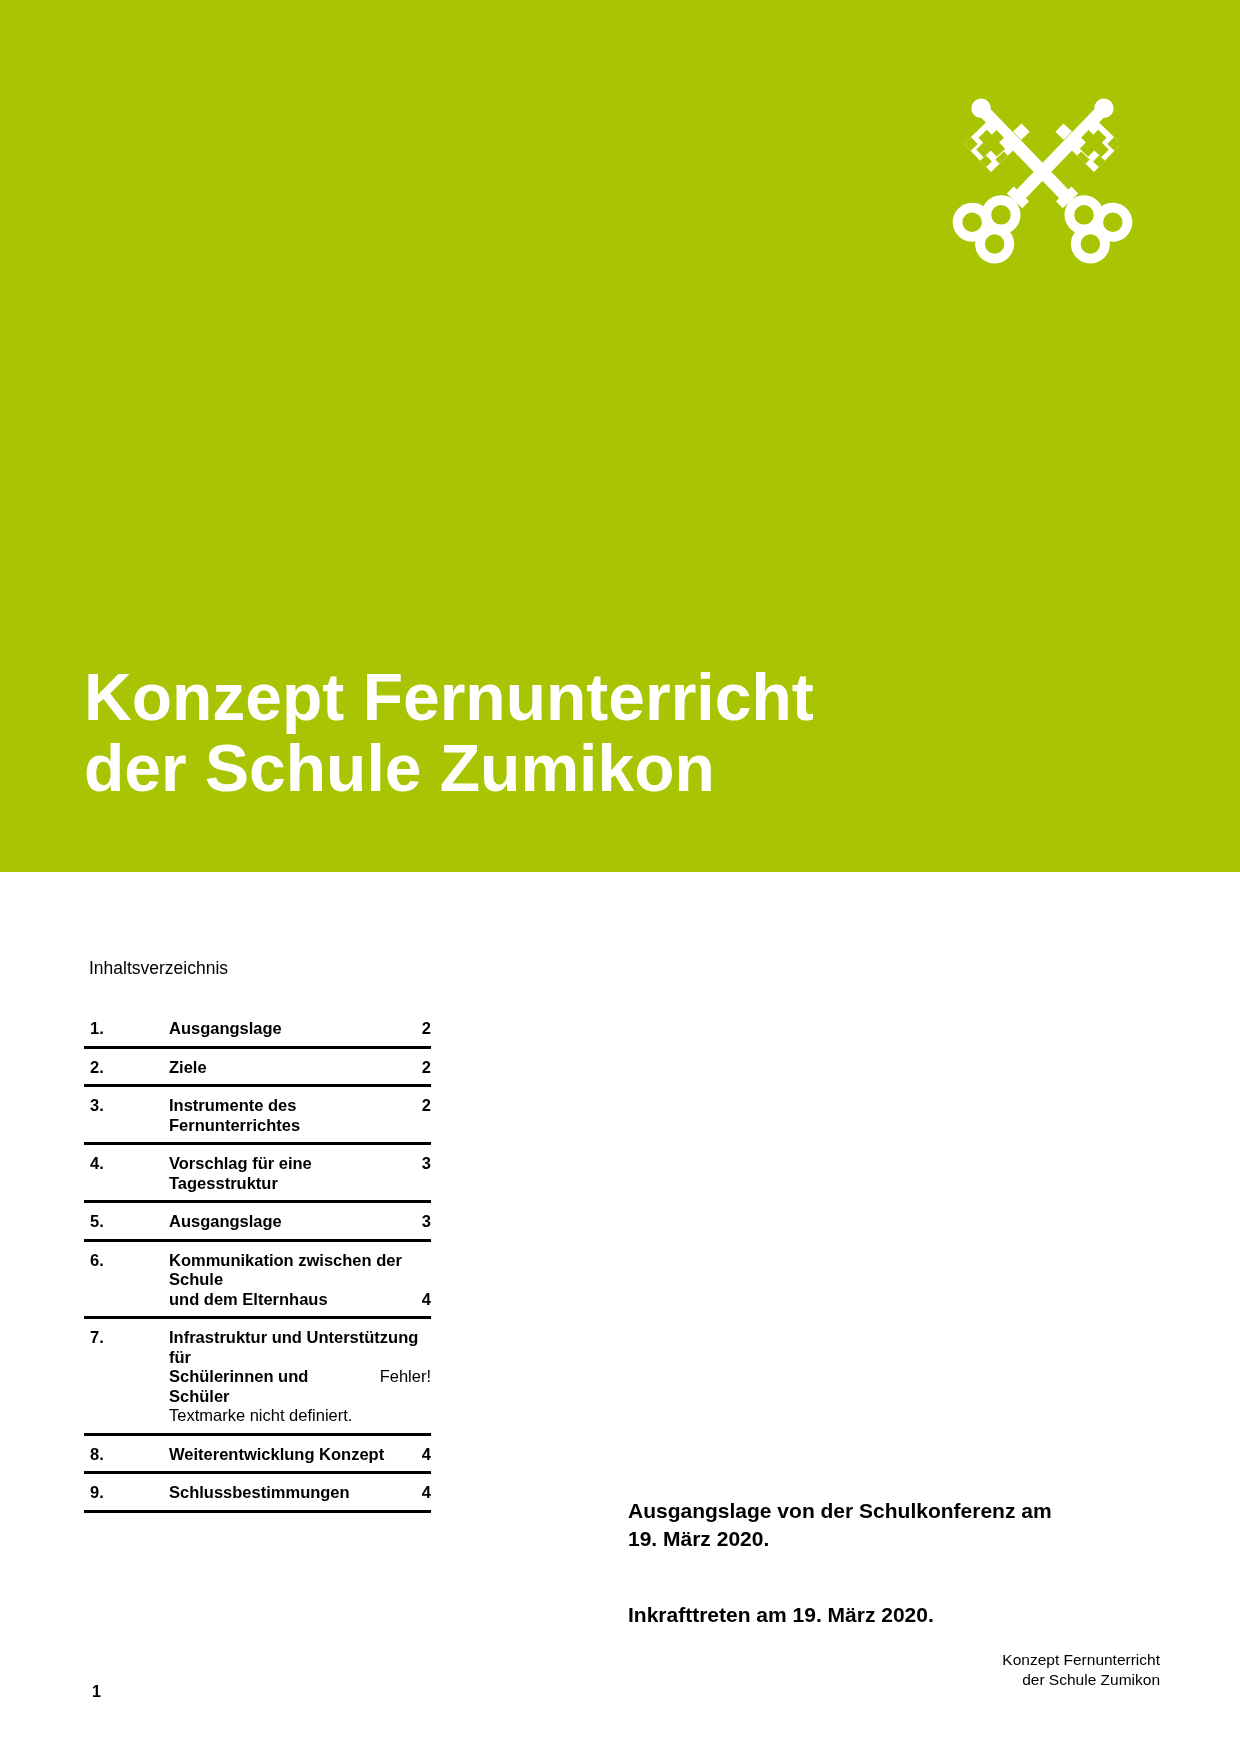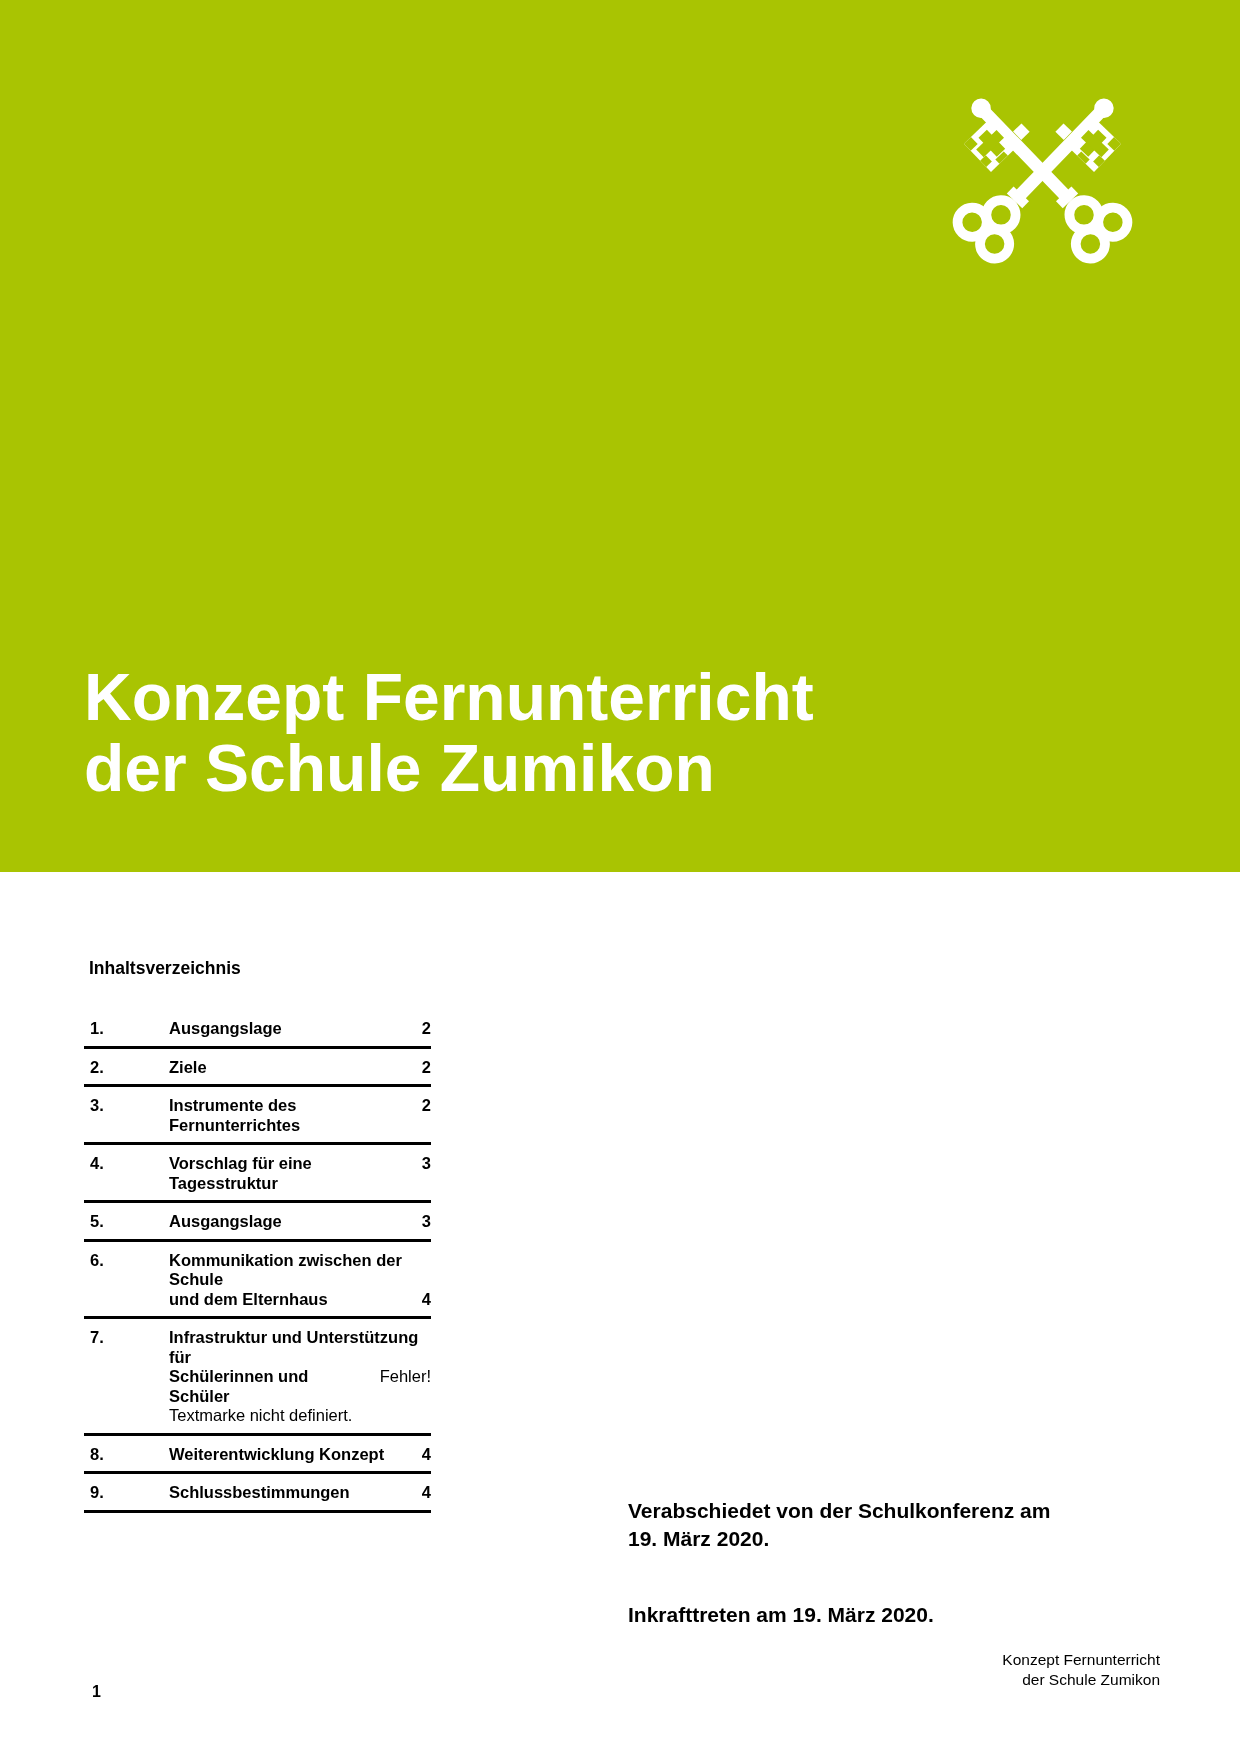--- a/index.html
+++ b/index.html
@@ -31,21 +31,21 @@
   }
   .doc-title {
     position:absolute; left:84px; top:662px;
     font-size:66px; line-height:71px; font-weight:700;
     color:#fff; white-space:nowrap;
   }
 
   
   .toc-heading {
     position:absolute; left:89px; top:958px;
-    font-size:17.5px; font-weight:700;
+    font-size:17.5px; font-weight:400;
   }
   .toc-list {
     position:absolute; left:84px; top:1010px; width:347px;
     font-size:16.5px;
   }
   .toc-row {
     display:flex;
     padding:9px 0 7px 0;
     border-bottom:3px solid var(--ink);
   }
@@ -208,21 +208,21 @@
       <span class="toc-body">
         <span class="toc-line">
           <span class="b">Schlussbestimmungen</span>
           <span class="toc-page b">4</span>
         </span>
       </span>
     </div>
   </div>
 
 <div class="approval-1">
-  <div>Verabschiedet von der Schulkonferenz am</div>
+  <div>Ausgangslage von der Schulkonferenz am</div>
   <div>19. März 2020.</div>
 </div>
 <div class="approval-2">Inkrafttreten am 19. März 2020.</div>
 
 <div class="footer-doc">
   <div>Konzept Fernunterricht</div>
   <div>der Schule Zumikon</div>
 </div>
 
 <div class="page-number">1</div>

